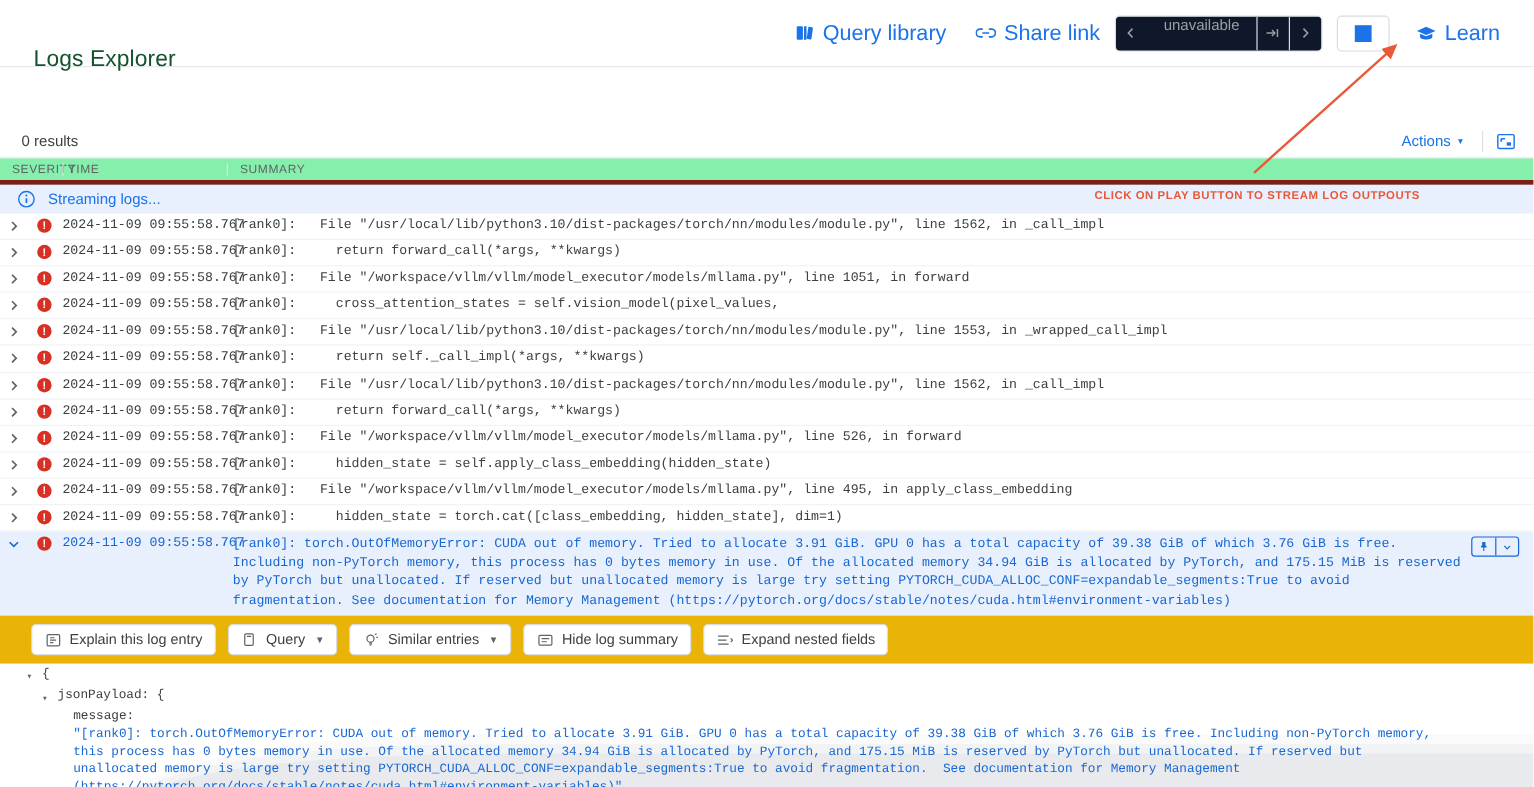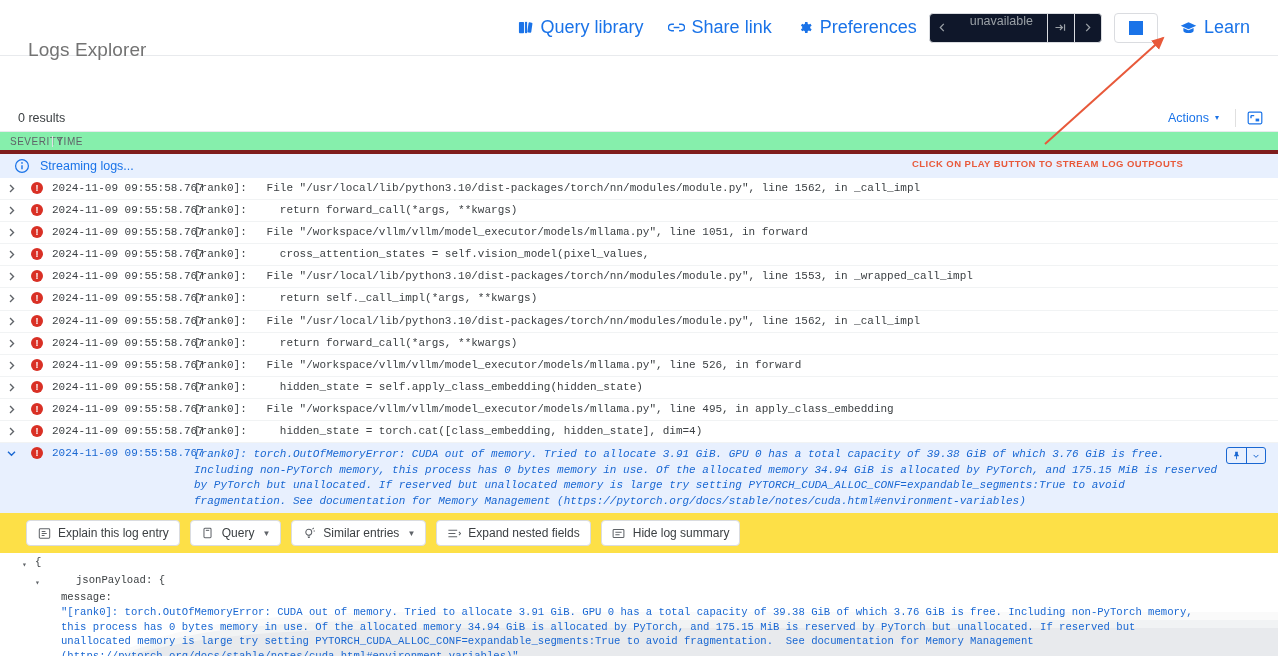--- a/index.html
+++ b/index.html
@@ -15,21 +15,21 @@
   }
 
   
   .header {
     height: 56px;
     display: flex; align-items: center;
     padding: 0 16px 0 28px;
     border-bottom: 1px solid #e8eaed;
     background: #fff;
   }
-  .app-title { font-size: 19px; color: #737373; font-weight: 400; letter-spacing: .1px; margin-top: 44px; }
+  .app-title { font-size: 19px; color: #14532d; font-weight: 400; letter-spacing: .1px; margin-top: 44px; }
   .spacer { flex: 1 1 auto; }
   .hdr-actions { display: flex; align-items: center; gap: 0; }
   .hdr-btn {
     display: flex; align-items: center; gap: 7px;
     color: #1a73e8; font-size: 18px; font-weight: 500;
     padding: 6px 12px; border-radius: 4px; cursor: pointer;
     white-space: nowrap;
   }
   .hdr-ico { display: inline-flex; align-items: center; justify-content: center; width: 17px; height: 17px; }
   .hdr-ico svg { display: block; }
@@ -112,38 +112,38 @@
     width: 132px; padding-top: 4px; color: #3c4043;
     font-family: "Liberation Mono", monospace; font-size: 11px; white-space: nowrap;
   }
   .log-row.expanded .cell-time { color: #1967d2; }
   .cell-sum {
     flex: 1; padding: 4px 10px 4px 10px;
     font-family: "Liberation Mono", monospace; font-size: 11px;
     color: #3c4043; white-space: pre; overflow: hidden;
   }
   .log-row.expanded .cell-sum {
-    color: #1967d2; white-space: normal; line-height: 15.5px; padding-right: 6px; font-style: italic;
+    color: #1967d2; white-space: normal; line-height: 15.5px; padding-right: 6px;
   }
   .pin-group {
     display: flex; align-items: center; margin: 4px 12px 0 0;
     border: 1px solid #1967d2; border-radius: 3px; height: 17px; overflow: hidden;
     flex: 0 0 auto;
   }
   .pin-btn, .pin-caret {
     display: flex; align-items: center; justify-content: center;
     width: 19px; height: 17px; color: #1967d2; cursor: pointer; font-size: 9px;
   }
   .pin-caret { border-left: 1px solid #1967d2; }
 
   
   .act-bar {
     display: flex; align-items: flex-start; gap: 10px;
     padding: 7px 0 7px 26px;
-    background: #fde047;
+    background: #eab308;
   }
   .act-btn {
     display: flex; align-items: center; gap: 7px;
     border: 1px solid #dadce0; border-radius: 4px;
     height: 26px; padding: 0 10px;
     font-size: 12px; color: #3c4043; background: #fff; cursor: pointer;
     white-space: nowrap;
   }
   .act-ico { width: 14px; height: 14px; display: inline-flex; align-items: center; justify-content: center; color: #5f6368; }
   .caret { font-size: 8px; color: #5f6368; margin-left: 1px; }
@@ -156,21 +156,21 @@
     position: relative; z-index: 2;
   }
   .jline { display: flex; align-items: flex-start; white-space: pre; }
   .jtoggle { width: 13px; color: #5f6368; flex: 0 0 13px; font-size: 8px; padding-top: 3px; }
   .jtoggle.open::before { content: "\25BE"; }
   .jtoggle.closed::before { content: "\25B8"; }
   .jkey { color: #3c4043; }
   .jstr { color: #1967d2; }
   .jnum { color: #3c4043; }
   .jwrap { white-space: pre-wrap; display: block; color: #1967d2; }
-  .indent1 { padding-left: 13px; gap: 28px; }
+  .indent1 { padding-left: 13px; }
   .indent2 { padding-left: 26px; }
   .indent3 { padding-left: 39px; }
 
   
   .annot-text {
     position: absolute;
     color: #e8593a; font-size: 9.5px; font-weight: 700;
     letter-spacing: .45px; white-space: nowrap;
     font-family: "Liberation Sans", sans-serif;
   }
@@ -204,28 +204,20 @@
       <span class="hdr-ico">
         <svg viewBox="0 0 20 16" width="18" height="15" fill="none" stroke="#1a73e8" stroke-width="1.7">
           <path d="M7 4.2H4.3a3.8 3.8 0 0 0 0 7.6H7"></path>
           <path d="M13 4.2h2.7a3.8 3.8 0 0 1 0 7.6H13"></path>
           <path d="M6.6 8h6.8"></path>
         </svg>
       </span>
       <span>Share link</span>
     </div>
 
-    <div class="hdr-btn">
-      <span class="hdr-ico">
-        <svg viewBox="0 0 16 16" width="15" height="15" fill="#1a73e8">
-          <path d="M8 5.4A2.6 2.6 0 1 0 8 10.6 2.6 2.6 0 0 0 8 5.4zm6.1 3.3.0-1.4 1.5-1.1-1.2-2.1-1.8.6-1.2-.7-.2-1.9H8.6l-.2 1.9-1.2.7-1.8-.6-1.2 2.1L5.7 7.3l0 1.4-1.5 1.1 1.2 2.1 1.8-.6 1.2.7.2 1.9h2.6l.2-1.9 1.2-.7 1.8.6 1.2-2.1z"></path>
-        </svg>
-      </span>
-      <span>Preferences</span>
-    </div>
 
     <div class="pager">
       <div class="pager-btn">
         <svg viewBox="0 0 12 12" width="11" height="11" fill="none" stroke="#9aa0a6" stroke-width="1.4">
             <path d="M7.4 2 3.6 6l3.8 4"></path>
           </svg>
       </div>
       <div class="pager-label">unavailable</div>
       <div class="pager-sep"></div>
       <div class="pager-btn">
@@ -272,20 +264,21 @@
       <rect x="1.2" y="2.2" width="13.6" height="11.6" rx="1.2"></rect>
       <path d="M4 5.6h3.2M4 5.6v2.6" stroke-width="1.4"></path>
       <rect x="8.6" y="8.6" width="3.6" height="2.8" fill="#1a73e8" stroke="none"></rect>
     </svg>
   </div>
 </div>
 
 <div class="tbl-head">
   <div class="col-sev">SEVERITY</div>
   <div class="col-time">TIME</div>
+  <div class="col-sum">SUMMARY</div>
 </div>
 
 <div class="streaming-row">
   <span class="streaming-ico">
     <svg viewBox="0 0 16 16" width="16" height="16" fill="none" stroke="#1a73e8" stroke-width="1.2">
       <circle cx="8" cy="8" r="6.4"></circle>
         <path d="M8 7.2v4" stroke-width="1.4"></path>
         <circle cx="8" cy="4.9" r=".85" fill="#1a73e8" stroke="none"></circle>
     </svg>
   </span>
@@ -428,21 +421,21 @@
     <div class="log-row">
       <div class="cell-chev">
         <svg viewBox="0 0 12 12" width="11" height="11" fill="none" stroke="#5f6368" stroke-width="1.5">
           <path d="M4.4 2.2 8.2 6l-3.8 3.8"></path>
         </svg>
       </div>
       <div class="cell-sev">
         <div class="sev-dot">!</div>
       </div>
       <div class="cell-time">2024-11-09 09:55:58.767</div>
-      <div class="cell-sum">[rank0]:     hidden_state = torch.cat([class_embedding, hidden_state], dim=4)</div>
+      <div class="cell-sum">[rank0]:     hidden_state = torch.cat([class_embedding, hidden_state], dim=1)</div>
     </div>
   </div>
 
 <div class="log-row expanded">
   <div class="cell-chev">
     <svg viewBox="0 0 12 12" width="11" height="11" fill="none" stroke="#1967d2" stroke-width="1.5">
         <path d="M2.2 4.2 6 8l3.8-3.8"></path>
       </svg>
   </div>
   <div class="cell-sev">
@@ -494,36 +487,36 @@
           <path d="M5 9.6h2.6M5.3 11.2h2"></path>
           <path d="M10.2 2.2l1.4-1.1M11.4 4.4h1.4"></path>
       </svg>
     </span>
     <span>Similar entries</span>
     <span class="caret">▼</span>
   </div>
 
   <div class="act-btn">
     <span class="act-ico">
+      <svg viewBox="0 0 14 14" width="13" height="13" fill="none" stroke="#5f6368" stroke-width="1.1">
+        <rect x="1.2" y="2.6" width="11.6" height="8.8" rx="1"></rect>
+          <path d="M3.6 5.6h6.8M3.6 8.4h4.6"></path>
+      </svg>
+    </span>
+    <span>Hide log summary</span>
+  </div>
+
+  <div class="act-btn">
+    <span class="act-ico">
       <svg viewBox="0 0 16 14" width="15" height="13" fill="none" stroke="#5f6368" stroke-width="1.15">
         <path d="M1.6 3.2h10M1.6 7h8M1.6 10.8h10"></path>
           <path d="M13.6 5.2 15.4 7l-1.8 1.8"></path>
       </svg>
     </span>
     <span>Expand nested fields</span>
-  </div>
-
-  <div class="act-btn">
-    <span class="act-ico">
-      <svg viewBox="0 0 14 14" width="13" height="13" fill="none" stroke="#5f6368" stroke-width="1.1">
-        <rect x="1.2" y="2.6" width="11.6" height="8.8" rx="1"></rect>
-          <path d="M3.6 5.6h6.8M3.6 8.4h4.6"></path>
-      </svg>
-    </span>
-    <span>Hide log summary</span>
   </div>
 </div>
 
 <div class="json">
 
   <div class="jline">
     <span class="jtoggle open"></span>
     <span class="jkey">{</span>
   </div>
 

